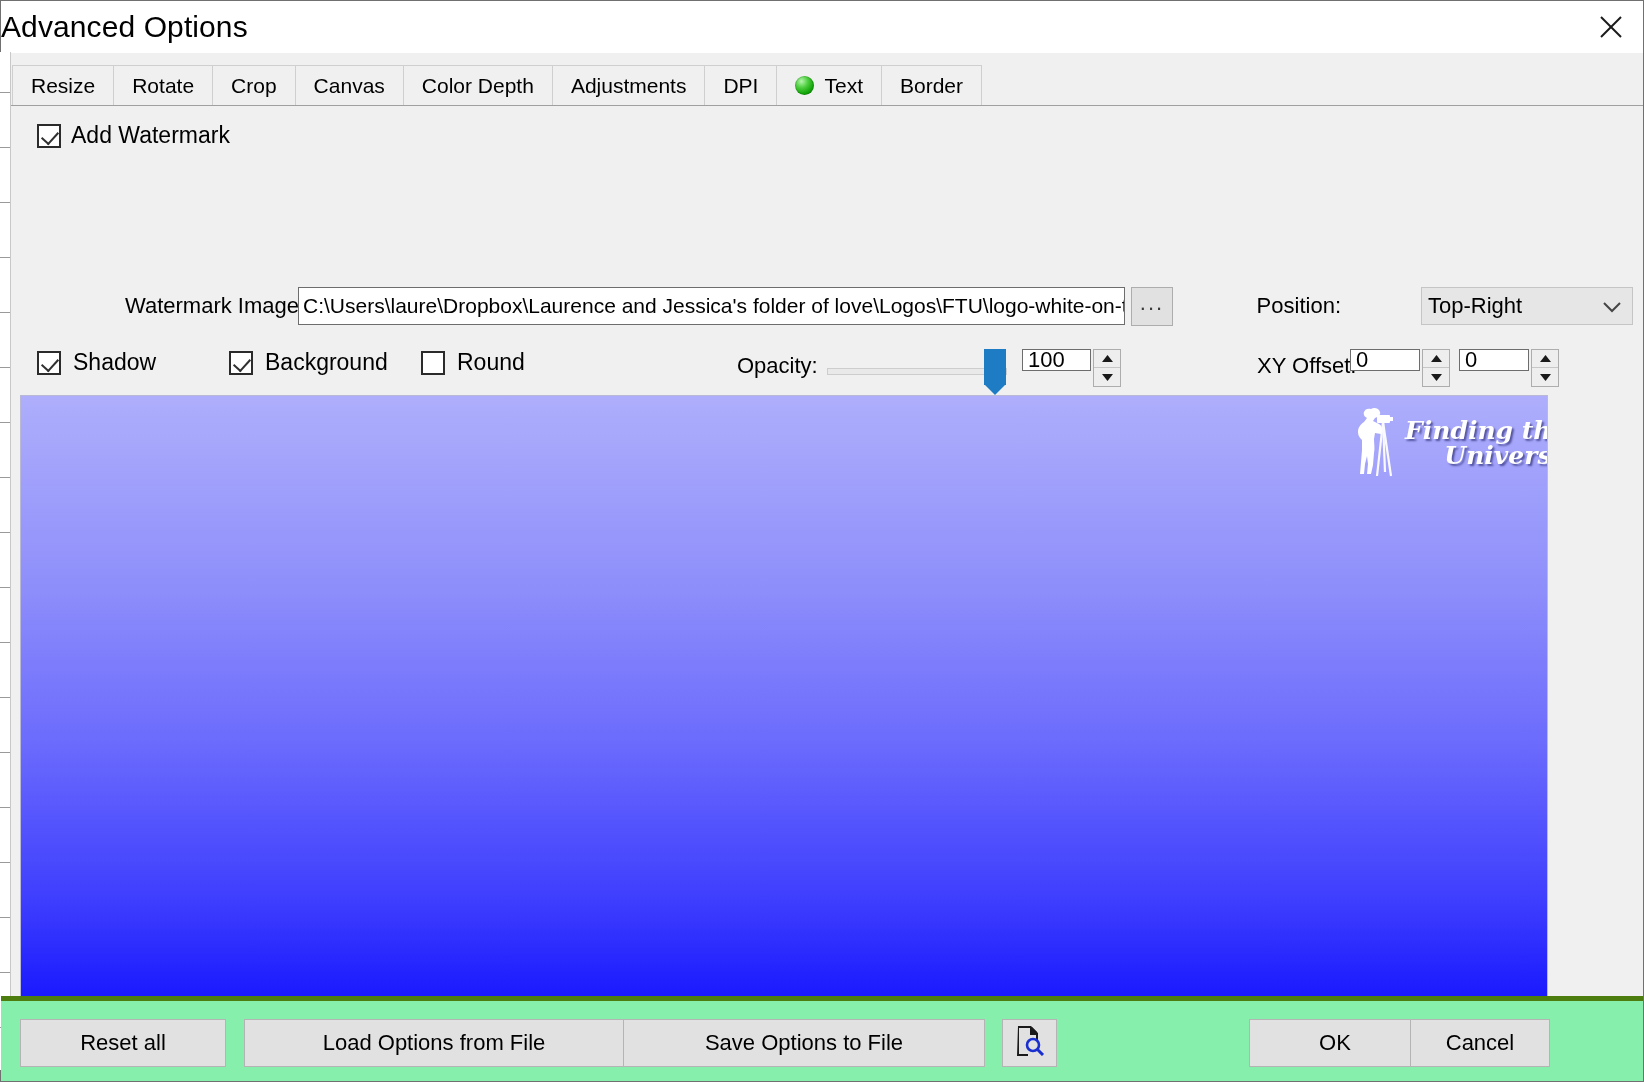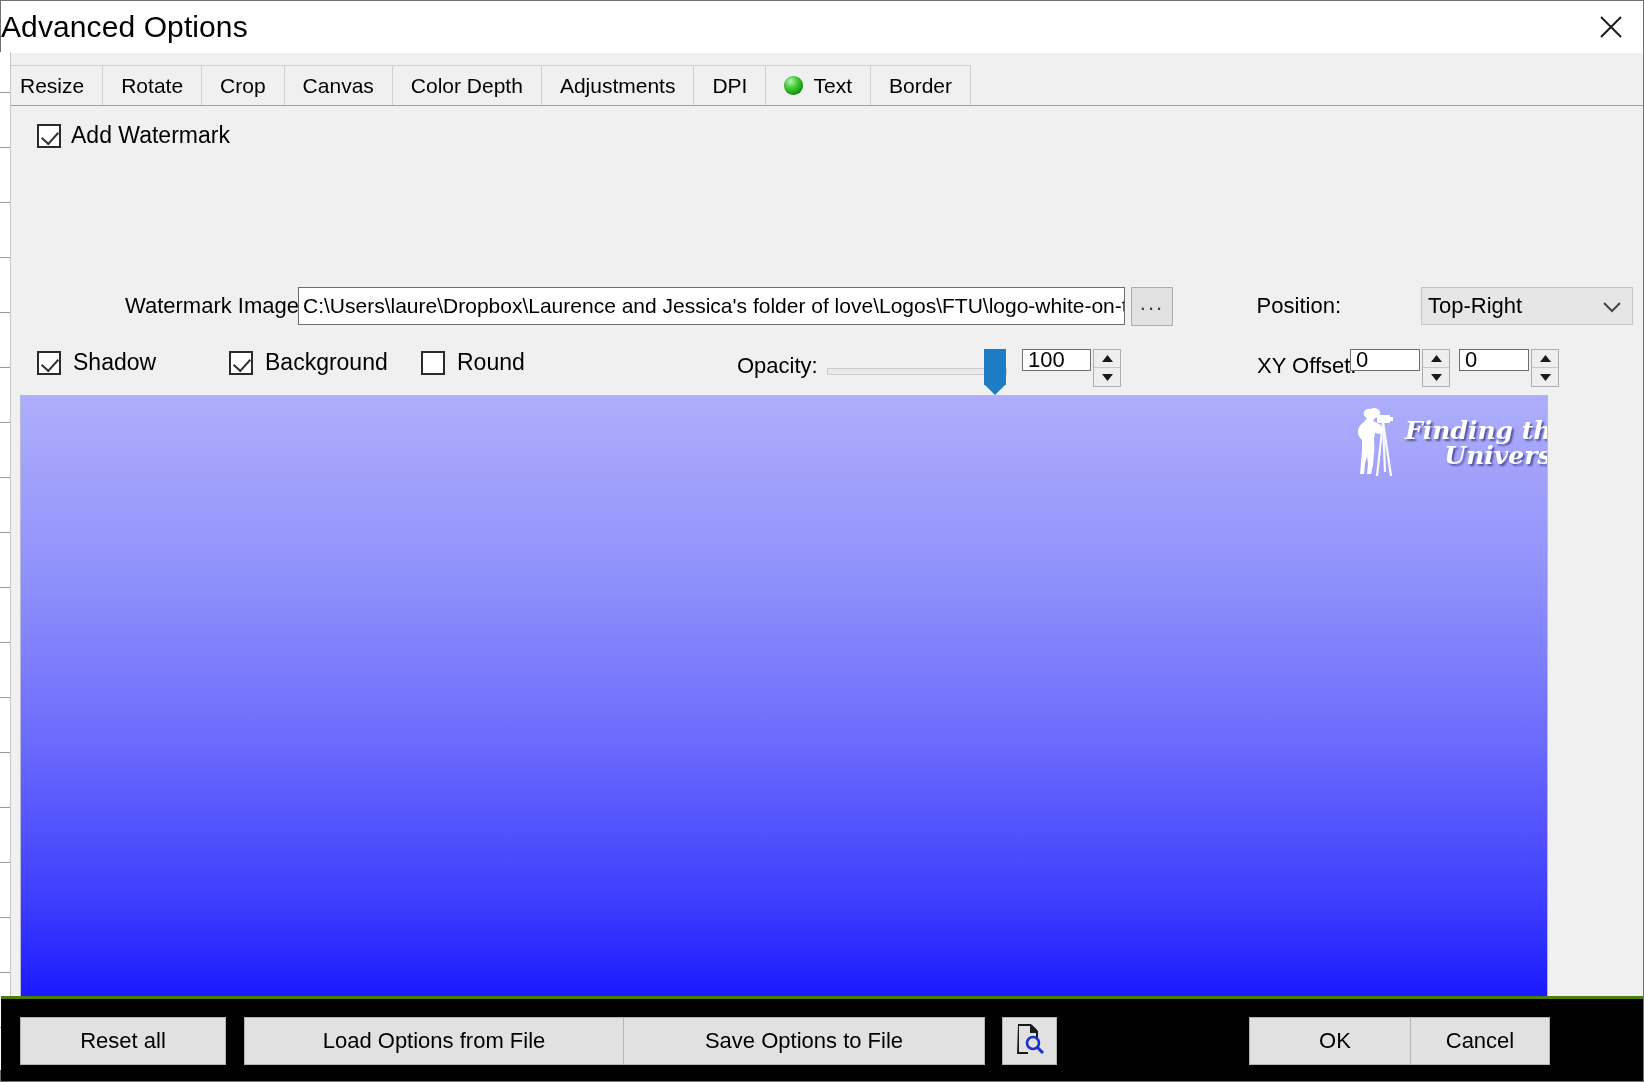--- a/index.html
+++ b/index.html
@@ -46,20 +46,21 @@
   .close-btn svg { display: block; }
 
   
   .tabstrip {
     position: relative;
     flex: 0 0 53px;
     height: 53px;
     background: #f0f0f0;
     display: flex;
     align-items: flex-end;
+    padding-left: 11px;
     border-bottom: 1px solid #a0a0a0;
   }
   .tab {
     position: relative;
     height: 40px;
     display: flex;
     align-items: center;
     gap: 10px;
     padding: 0 18px;
     background: #f0f0f0;
@@ -298,22 +299,22 @@
     line-height: 1.0;
     text-shadow: 2px 2px 2px rgba(40,40,110,0.65);
     white-space: nowrap;
   }
   .wm-text .l2 { display: block; text-align: right; }
 
   
   .footer {
     position: relative;
     flex: 0 0 85px;
-    background: #000000;
-    border-top: 3px solid #4d7c0f;
+    background: #86efac;
+    border-top: 5px solid #4d7c0f;
   }
   .btn {
     position: absolute;
     background: #e1e1e1;
     border: 1px solid #b4b4b4;
     font-size: 22px;
     color: #000;
     display: flex;
     align-items: center;
     justify-content: center;

